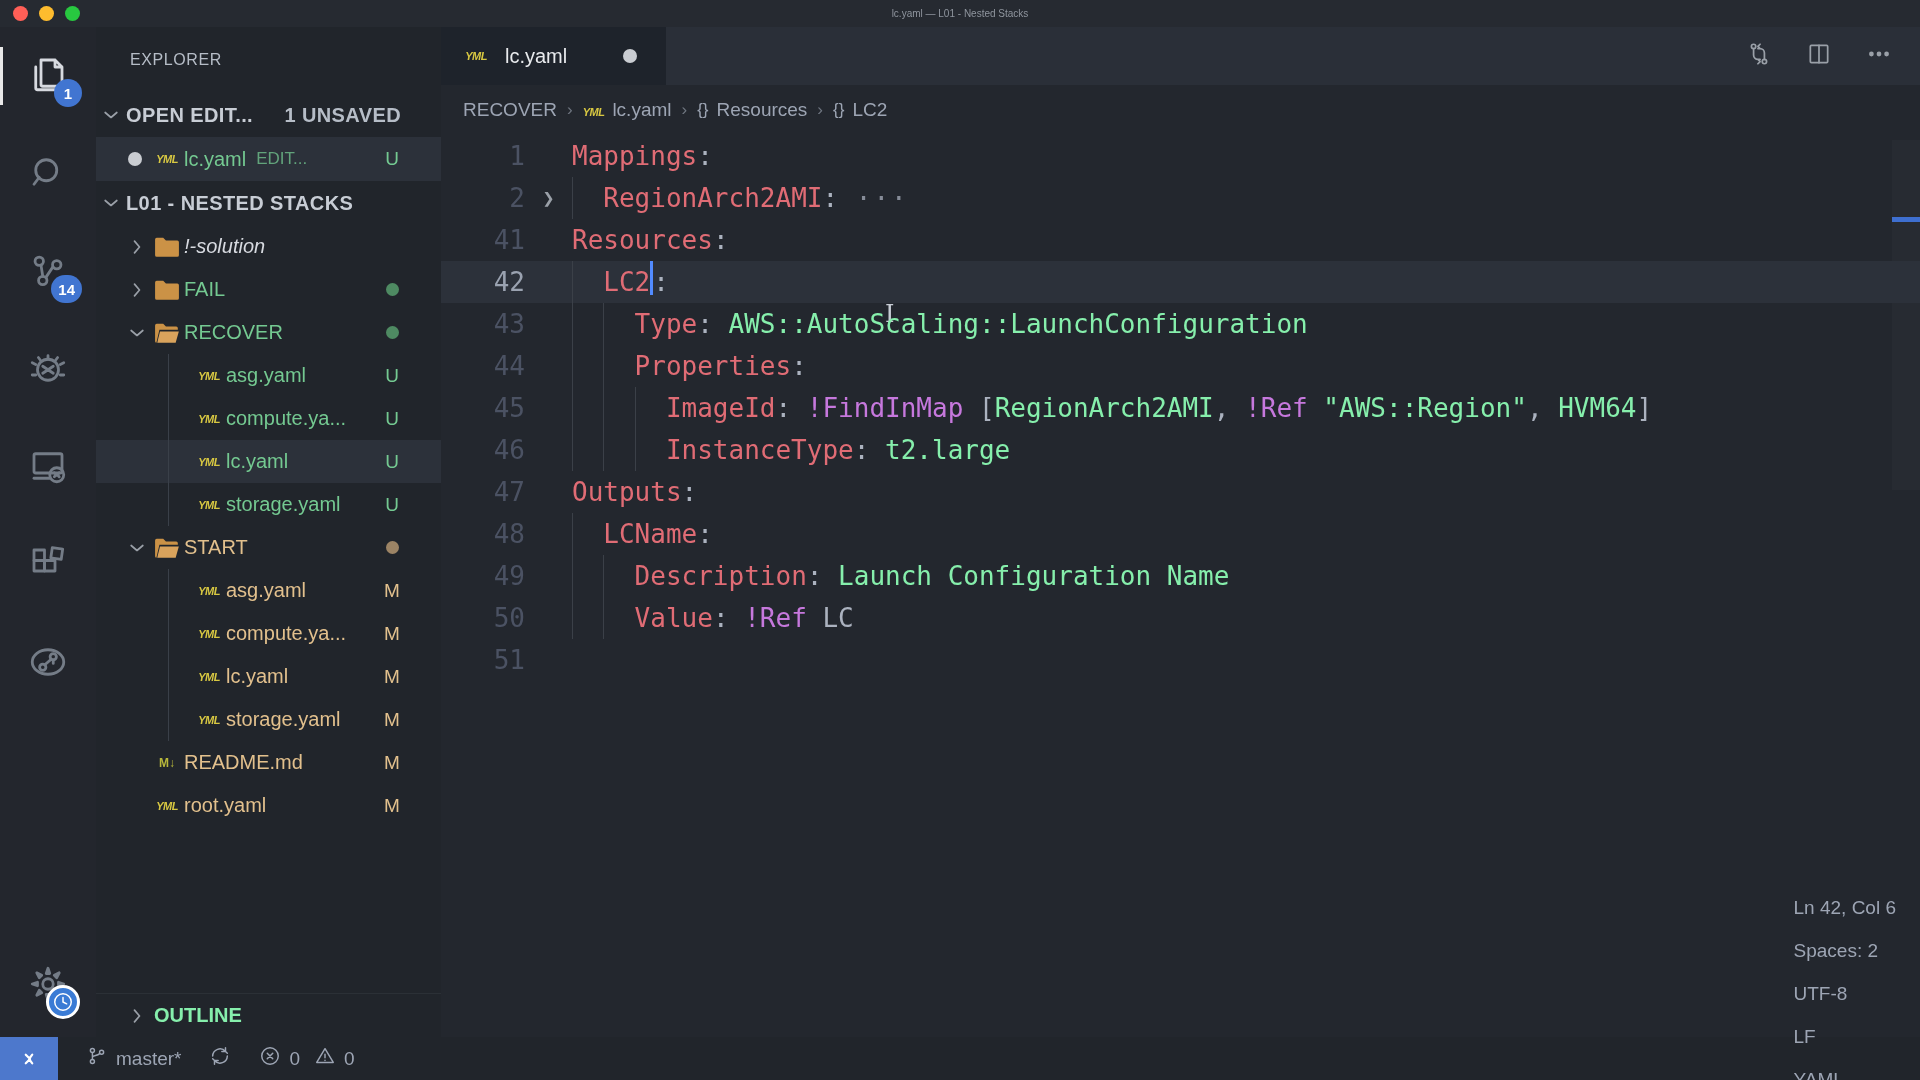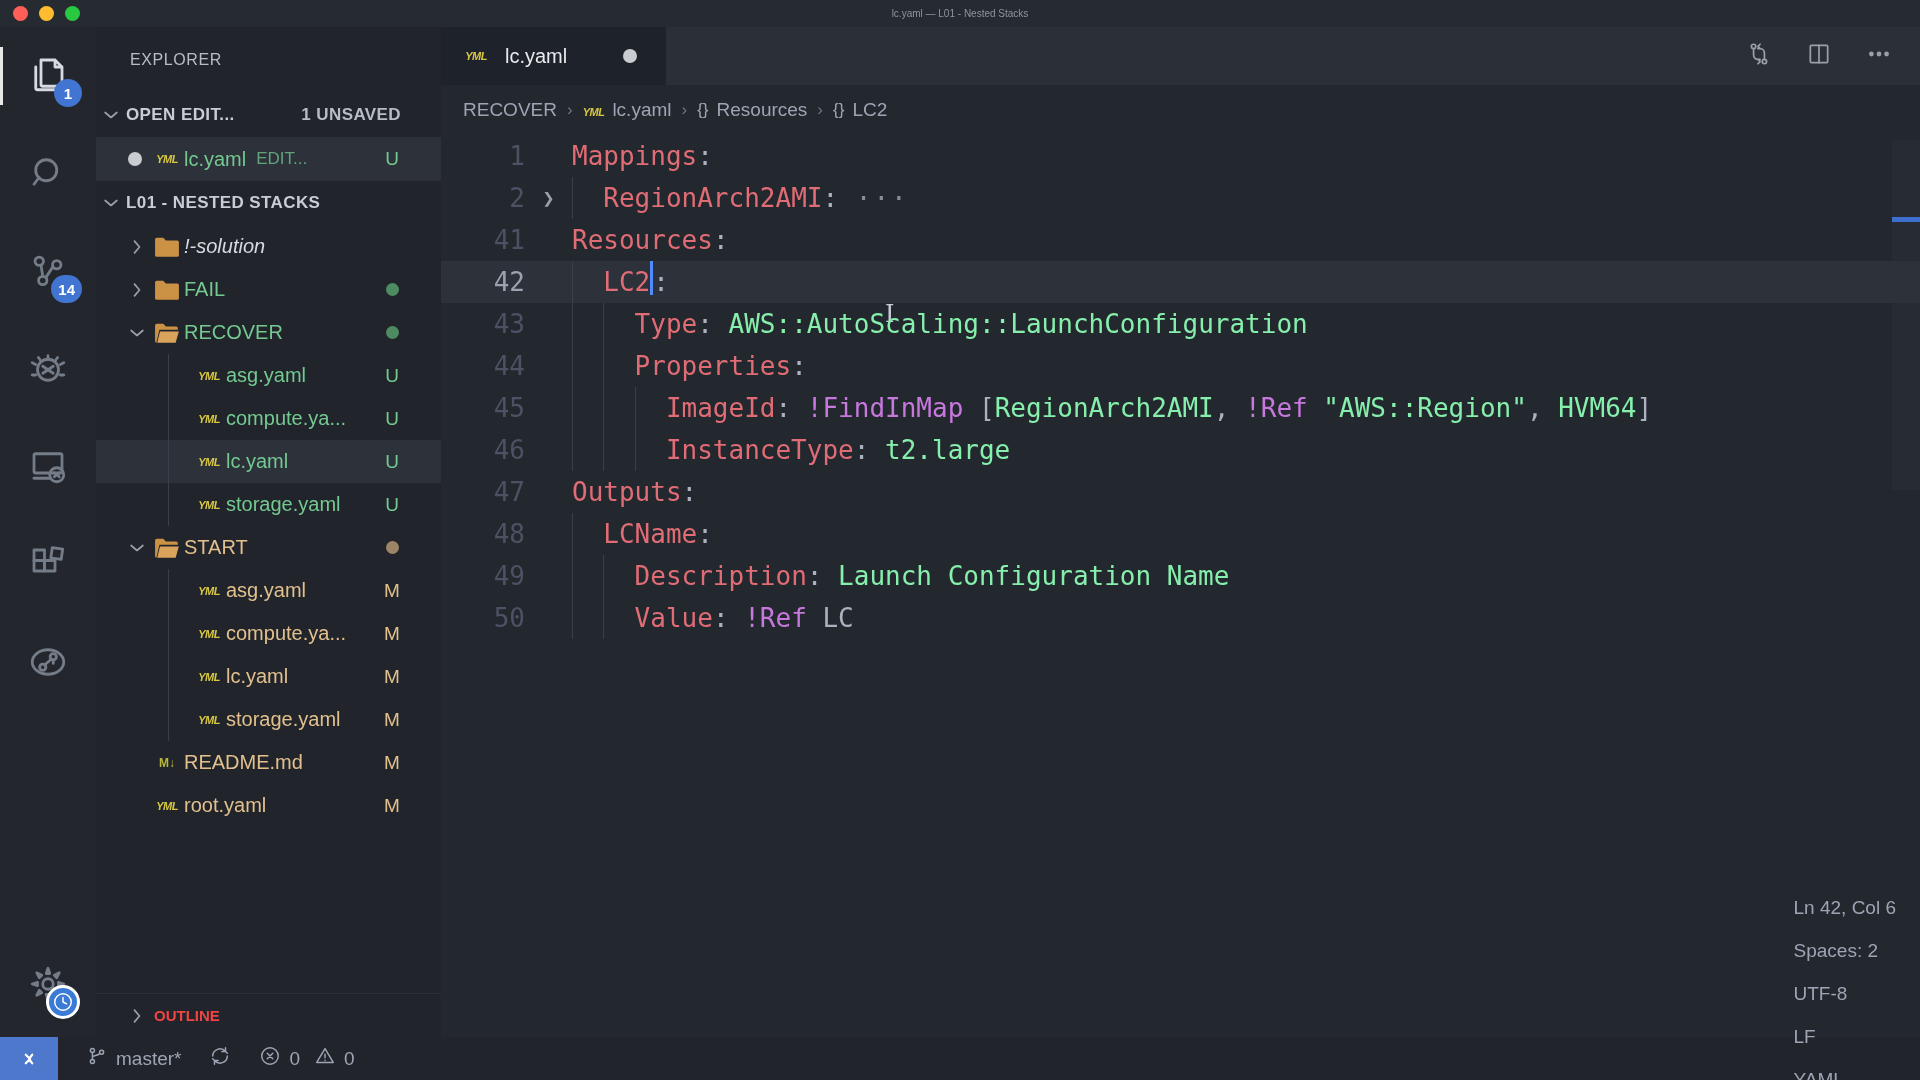--- a/index.html
+++ b/index.html
@@ -25,40 +25,40 @@
            display:flex; align-items:center; justify-content:center; }
   .act-bottom { position:absolute; bottom:8px; left:0; width:96px; }
   .clockbadge { position:absolute; right:16px; bottom:10px; width:34px; height:34px; border-radius:50%;
                 background:#3a7bd5; border:3px solid #fff; color:#fff; display:flex; align-items:center; justify-content:center; }
   .clockbadge svg { width:22px; height:22px; }
 
   
   .sidebar { width:345px; background:#21252b; position:relative; flex-shrink:0; color:#a9b1bc; }
   .sb-title { height:66px; display:flex; align-items:center; padding-left:34px; color:#b6bdc7;
               font-size:16px; letter-spacing:.6px; }
-  .sb-section { height:44px; display:flex; align-items:center; font-weight:bold; font-size:17px;
+  .sb-section { height:44px; display:flex; align-items:center; font-weight:bold; font-size:20px;
                 color:#c8cdd5; letter-spacing:.4px; cursor:pointer; }
   .sb-section .chev { width:30px; display:flex; justify-content:center; color:#9aa0a8; }
   .unsaved { margin-left:auto; margin-right:40px; font-weight:bold; color:#b6bdc7; }
   .row { height:44px; display:flex; align-items:center; font-size:20px; position:relative; cursor:pointer; }
   .row.hl { background:#2c313a; }
   .row .gitcol { position:absolute; right:38px; width:22px; text-align:center; font-size:19px; }
   .tree-row { height:43px; }
   .guide { position:absolute; left:72px; top:0; bottom:0; width:1px; background:#3a4049; }
   .chev-sm { width:26px; display:flex; justify-content:center; color:#9aa0a8; flex-shrink:0; }
   .dirty-dot { width:14px; height:14px; border-radius:50%; background:#c9ccd1; }
   .ficon { width:34px; flex-shrink:0; display:flex; justify-content:center; align-items:center; }
   .yaml-glyph { font-size:11px; font-weight:bold; font-style:italic; color:#d8c842; letter-spacing:-0.5px; }
   .md-glyph { font-size:12px; font-weight:bold; color:#b7b73b; }
   .folder-svg { width:26px; height:22px; }
   .desc { font-size:17px; opacity:.75; margin-left:10px; }
   .dot-badge { width:13px; height:13px; border-radius:50%; display:inline-block; margin:0 auto; }
   .c-green { color:#74c991; } .c-orange { color:#e2c08d; } .c-def { color:#d7dae0;font-style:italic; }
   .outline-row { position:absolute; bottom:0; left:0; right:0; height:44px; display:flex; align-items:center;
-                 font-weight:bold; font-size:15px; color:#ef4444; border-top:1px solid #2b3036; }
+                 font-weight:bold; font-size:20px; color:#86efac; border-top:1px solid #2b3036; }
 
   
   .editor-group { flex:1; display:flex; flex-direction:column; position:relative; }
   .tabs { height:58px; background:#2a2f38; display:flex; }
   .tab { width:225px; background:#1e232b; display:flex; align-items:center; padding:0 18px; gap:12px;
          color:#e8eaed; font-size:20px; cursor:pointer; }
   .tab-actions { margin-left:auto; display:flex; align-items:center; gap:34px; padding-right:28px; color:#9aa0a8; }
   .tab-actions svg { width:26px; height:26px; cursor:pointer; }
   .breadcrumbs { height:50px; background:#23272e; display:flex; align-items:center; padding-left:22px;
                  color:#9da5b4; font-size:19px; gap:10px; }
@@ -437,20 +437,23 @@
      <span class="ctext"><span class="tk-k">Outputs</span><span class="tk-p">:</span></span></div>
         <div class="cline"><span class="lnum">48</span>
      <span class="foldcol"></span>
      <span class="ctext"><span class="iguide"></span><span class="tk-k">LCName</span><span class="tk-p">:</span></span></div>
         <div class="cline"><span class="lnum">49</span>
      <span class="foldcol"></span>
      <span class="ctext"><span class="iguide"></span><span class="iguide"></span><span class="tk-k">Description</span><span class="tk-p">:</span><span class="tk-s"> Launch Configuration Name</span></span></div>
         <div class="cline"><span class="lnum">50</span>
      <span class="foldcol"></span>
      <span class="ctext"><span class="iguide"></span><span class="iguide"></span><span class="tk-k">Value</span><span class="tk-p">:</span><span class="tk-t"> !Ref</span><span class="tk-p"> LC</span></span></div>
+        <div class="cline"><span class="lnum">51</span>
+     <span class="foldcol"></span>
+     <span class="ctext"></span></div>
       </div>
   </div>
 </div>
 
 <div class="statusbar">
   <div class="remote" id="ic-remote">
       <svg width="26" height="26" viewBox="0 0 24 24" fill="none" stroke="currentColor" stroke-width="1.6" stroke-linecap="round" stroke-linejoin="round">
         <path d="M9 8l4 4-4 4 M15 8l-3 4 3 4" stroke-width="2"></path>
       </svg>
     </div>

